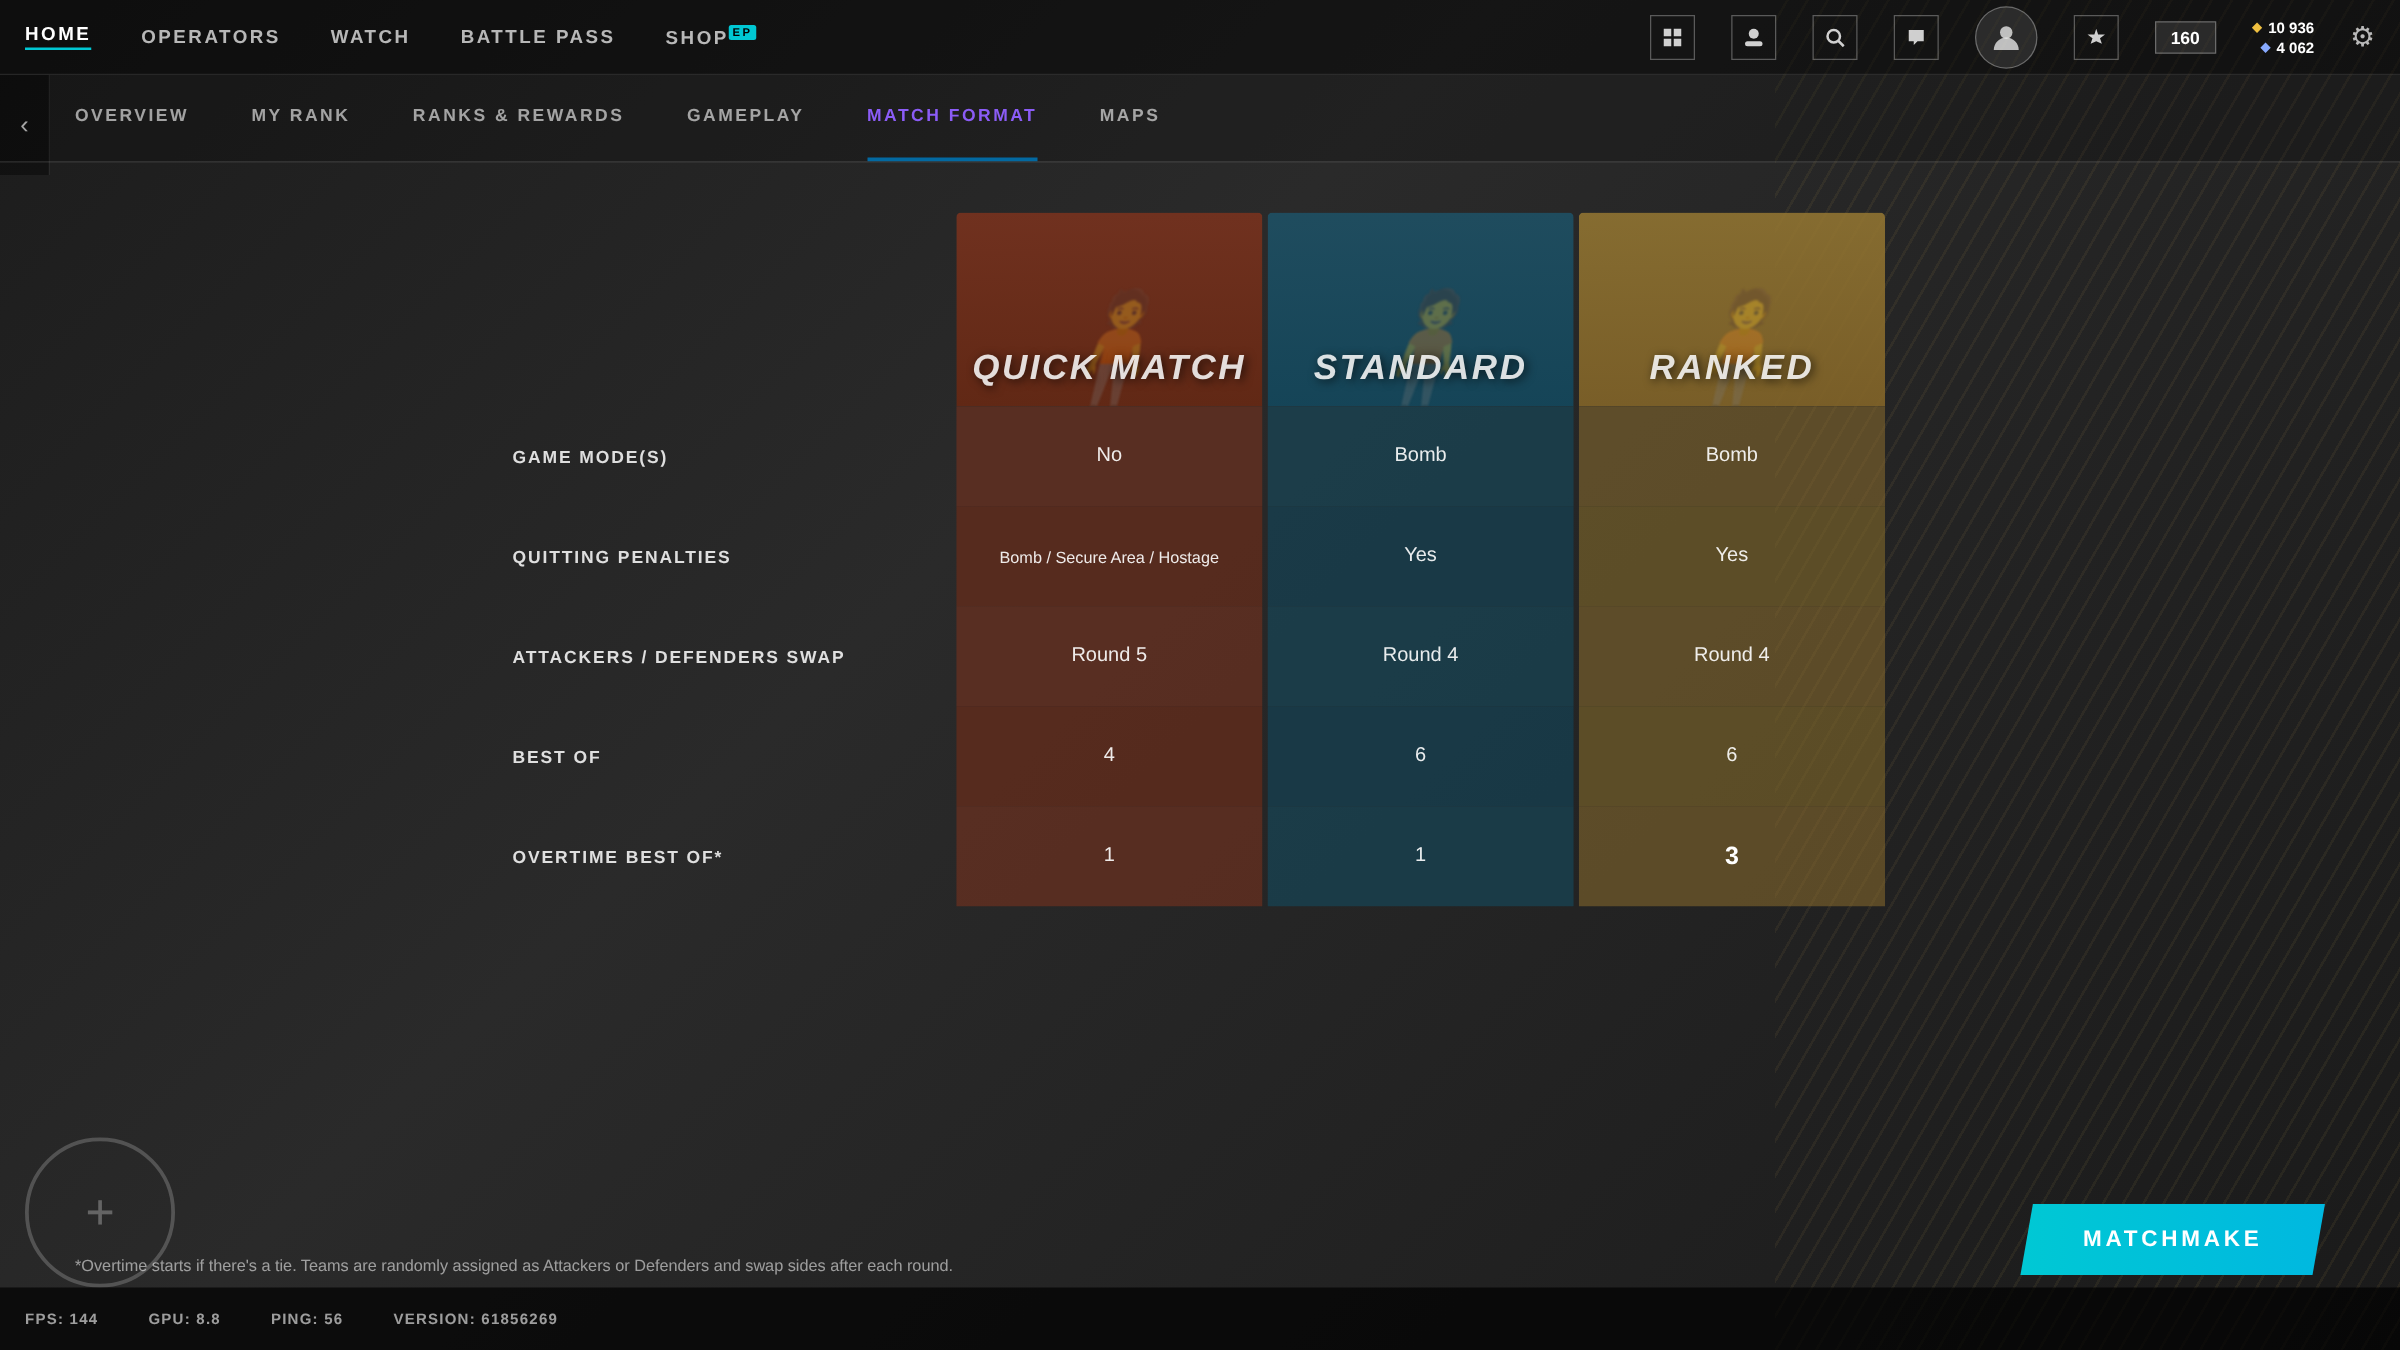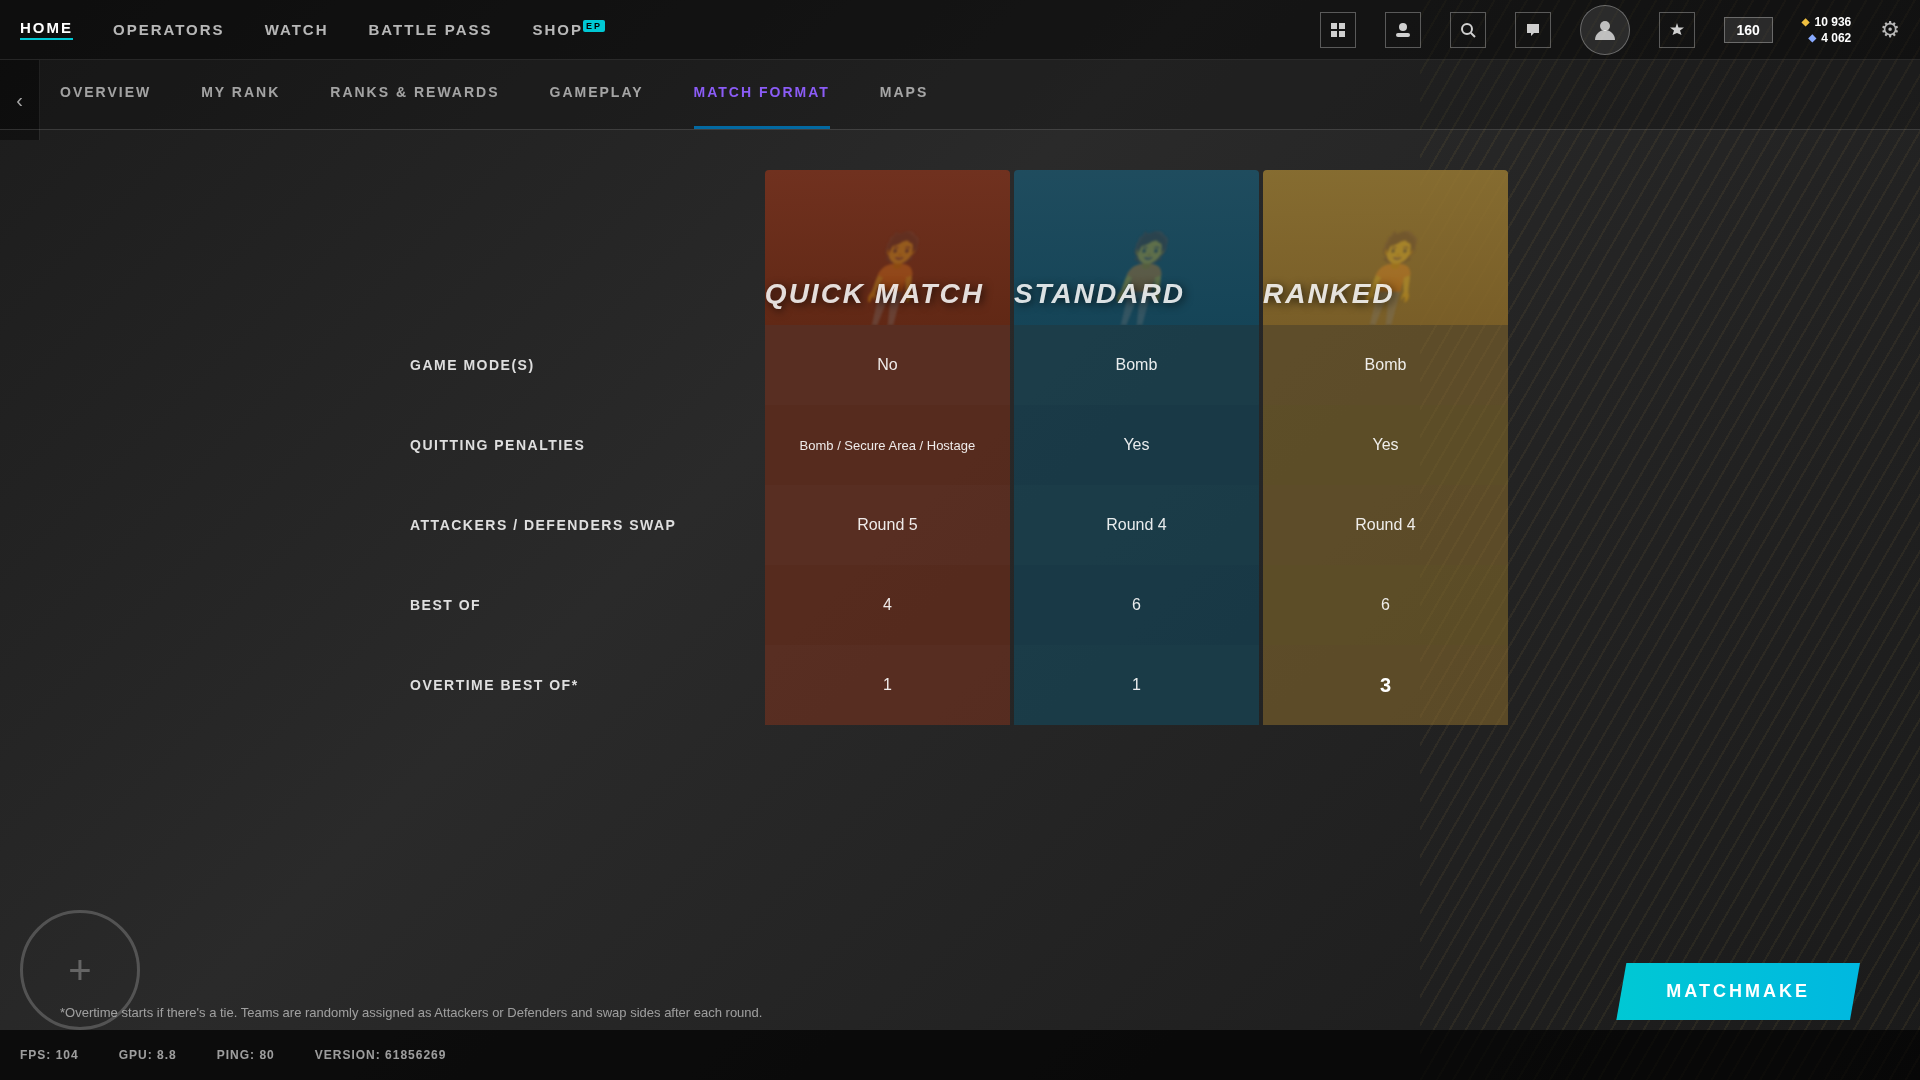--- a/index.html
+++ b/index.html
@@ -246,20 +246,21 @@
       flex-direction: column;
       margin: 0 2px;
       border-radius: 4px;
       overflow: hidden;
     }
 
     .mode-header {
       height: 155px;
       display: flex;
       align-items: flex-end;
+      justify-content: center;
       padding-bottom: 15px;
       font-size: 28px;
       font-style: italic;
       font-weight: 700;
       letter-spacing: 2px;
       text-transform: uppercase;
       color: rgba(255,255,255,0.85);
       position: relative;
       overflow: hidden;
     }
@@ -572,17 +573,17 @@
   <div class="controller-circle">
     <div class="controller-inner">+</div>
   </div>
 </div>
 
 <div class="footnote">*Overtime starts if there's a tie. Teams are randomly assigned as Attackers or Defenders and swap sides after each round.</div>
 
 <button class="matchmake-btn">MATCHMAKE</button>
 
 <div class="bottom-bar">
-  <span class="bottom-stat">FPS: 104</span>
+  <span class="bottom-stat">FPS: 144</span>
   <span class="bottom-stat">GPU: 8.8</span>
-  <span class="bottom-stat">PING: 80</span>
+  <span class="bottom-stat">PING: 56</span>
   <span class="bottom-stat">VERSION: 61856269</span>
 </div>
 
 </body></html>

